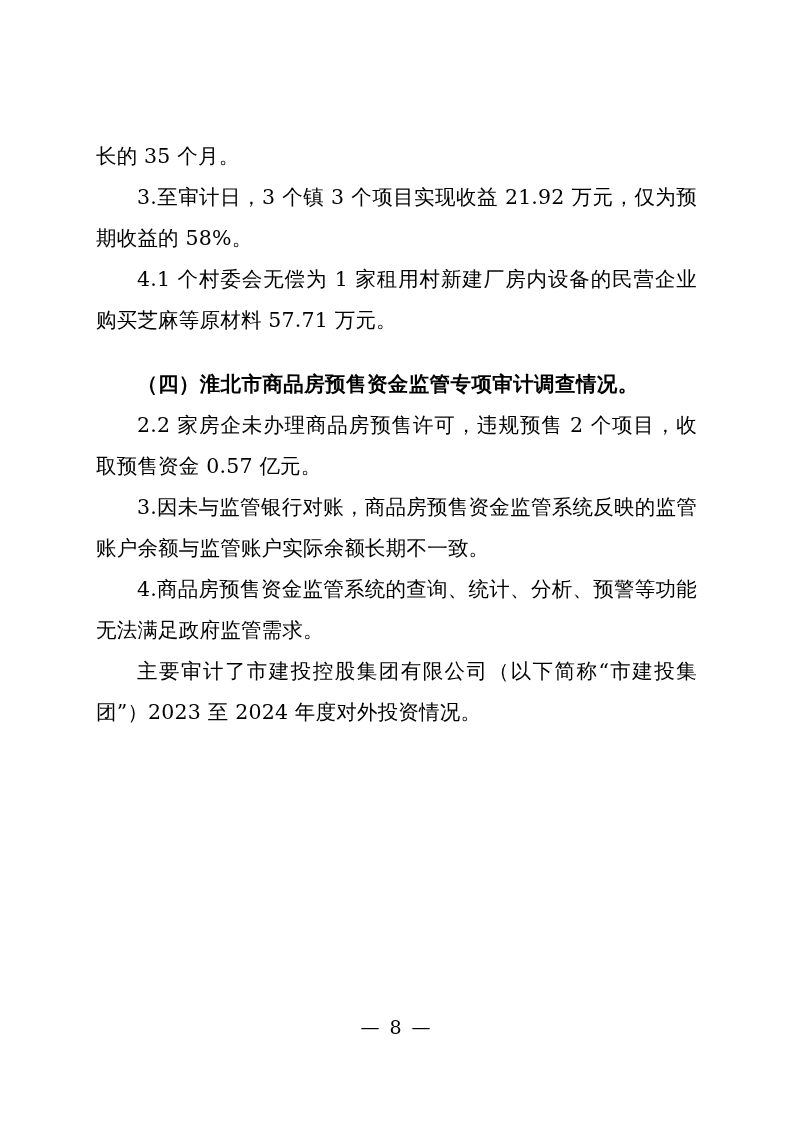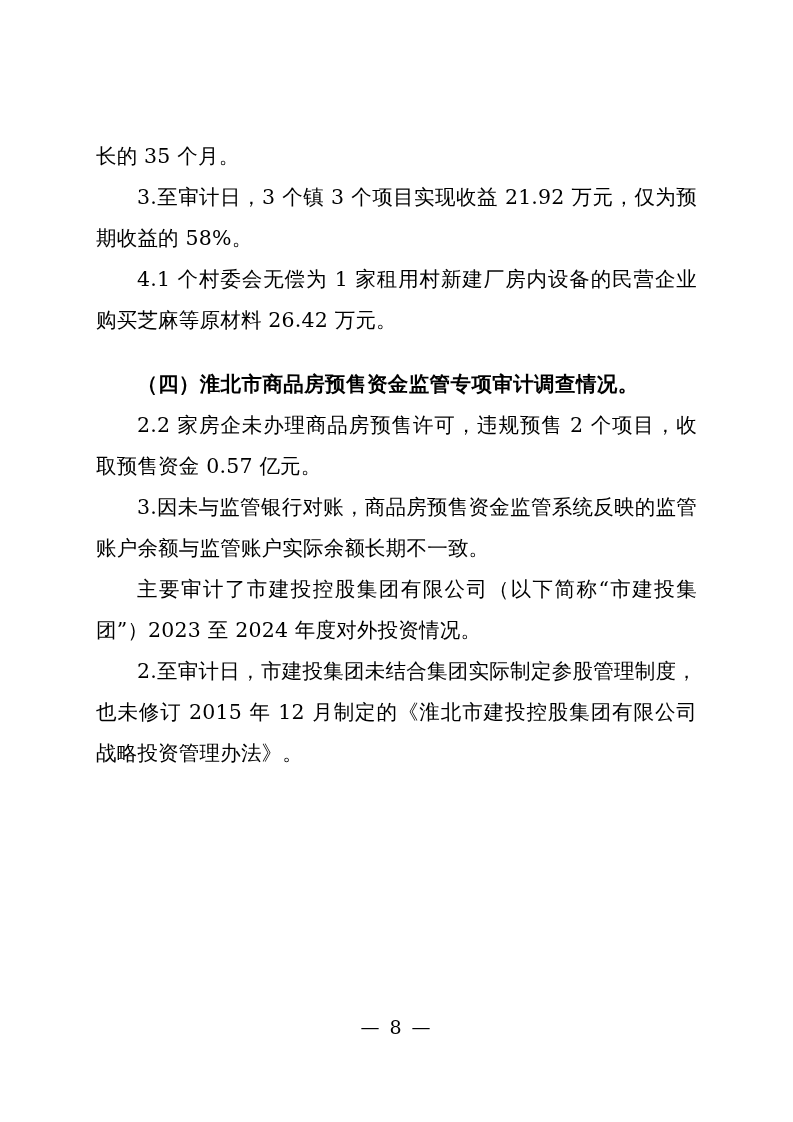--- a/index.html
+++ b/index.html
@@ -61,32 +61,32 @@
 </head>
 <body>
 
 <div class="page">
   <div class="body-text">
 
     <p class="para no-indent">长的 35 个月。</p>
 
     <p class="para">3.至审计日，3 个镇 3 个项目实现收益 21.92 万元，仅为预期收益的 58%。</p>
 
-    <p class="para">4.1 个村委会无偿为 1 家租用村新建厂房内设备的民营企业购买芝麻等原材料 26.42 万元。</p>
+    <p class="para">4.1 个村委会无偿为 1 家租用村新建厂房内设备的民营企业购买芝麻等原材料 57.71 万元。</p>
 
     <p class="heading">（四）淮北市商品房预售资金监管专项审计调查情况。</p>
 
 
     <p class="para">2.2 家房企未办理商品房预售许可，违规预售 2 个项目，收取预售资金 0.57 亿元。</p>
 
     <p class="para">3.因未与监管银行对账，商品房预售资金监管系统反映的监管账户余额与监管账户实际余额长期不一致。</p>
 
+    <p class="para">4.商品房预售资金监管系统的查询、统计、分析、预警等功能无法满足政府监管需求。</p>
 
 
     <p class="para">主要审计了市建投控股集团有限公司（以下简称“市建投集团”）2023 至 2024 年度对外投资情况。</p>
 
 
-    <p class="para">2.至审计日，市建投集团未结合集团实际制定参股管理制度，也未修订 2015 年 12 月制定的《淮北市建投控股集团有限公司战略投资管理办法》。</p>
 
   </div>
 
   <div class="footer">— 8 —</div>
 </div>
 
 </body></html>

